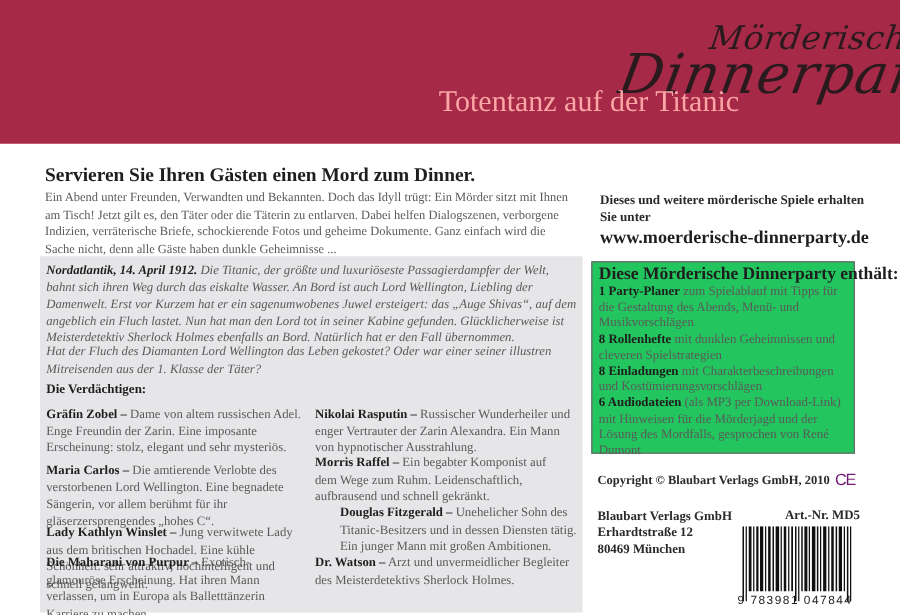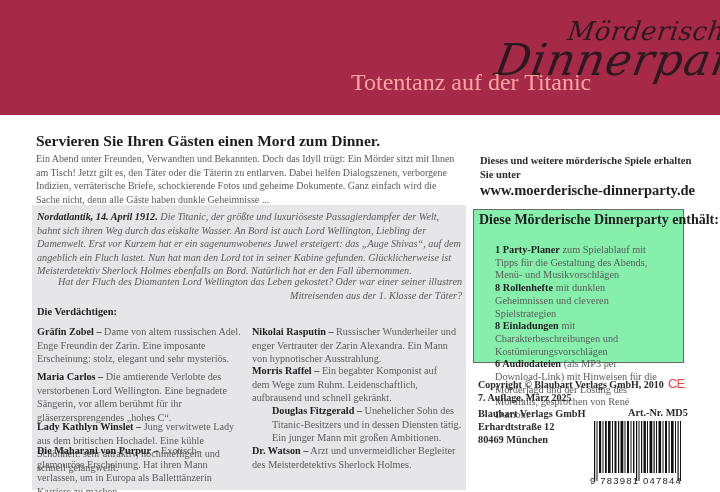--- a/index.html
+++ b/index.html
@@ -14,33 +14,33 @@
 
   .intro-title { position:absolute; left:36px; top:132px; font-size:15.5px; font-weight:bold; color:#1e1e1e; }
   .intro-text { position:absolute; left:36px; top:152px; width:420px; font-size:10px; line-height:13.6px; color:#5a5a5a; margin:0; }
 
   .promo { position:absolute; left:480px; top:154px; font-size:10.5px; font-weight:bold; color:#2a2a2a; line-height:13.5px; width:220px; }
   .promo-url { position:absolute; left:480px; top:182px; font-size:14.5px; font-weight:bold; color:#1e1e1e; }
 
   .panel { position:absolute; left:32px; top:205px; width:434px; height:285px; background:#e6e6e8; }
   .story { position:absolute; left:37px; top:210px; width:425px; font-size:10.2px; line-height:13.6px; font-style:italic; color:#5a5a5a; margin:0; }
   .story b { font-style:italic; color:#1e1e1e; }
-  .question { position:absolute; left:37px; top:275px; width:425px; font-size:10.2px; line-height:13.6px; font-style:italic; color:#5a5a5a; margin:0;text-align:right; }
+  .question { position:absolute; left:37px; top:275px; width:425px; font-size:10.2px; line-height:13.6px; font-style:italic; color:#5a5a5a; margin:0; }
   .suspects-head { position:absolute; left:37px; top:306px; font-size:10.4px; color:#1e1e1e; font-weight:bold; }
   .suspect { position:absolute; width:205px; font-size:10.2px; line-height:13.6px; color:#5a5a5a; margin:0; }
   .suspect b { color:#1e1e1e; }
 
-  .contents-box { position:absolute; left:473px; top:209px; width:211px; height:154px; border:1.5px solid #6a6a6a; box-sizing:border-box; padding:2px 5px; background:#86efac; }
+  .contents-box { position:absolute; left:473px; top:209px; width:211px; height:154px; border:1.5px solid #6a6a6a; box-sizing:border-box; padding:2px 5px; background:#22c55e; }
   .contents-title { font-size:14px; font-weight:bold; color:#1e1e1e; line-height:16px; white-space:nowrap; }
-  .contents-list { margin:16px; padding:0; list-style:none; }
+  .contents-list { margin:0; padding:0; list-style:none; }
   .contents-list li { font-size:10.3px; line-height:12.7px; color:#5a5a5a; }
   .contents-list li b { color:#1e1e1e; }
 
   .copyright { position:absolute; left:478px; top:378px; font-size:10px; font-weight:bold; color:#2a2a2a; line-height:13px; }
-  .ce-mark { position:absolute; left:668px; top:376px; font-size:13px; color:#ef4444; font-family:"Liberation Sans",sans-serif; letter-spacing:-1px; }
+  .ce-mark { position:absolute; left:668px; top:376px; font-size:13px; color:#701a75; font-family:"Liberation Sans",sans-serif; letter-spacing:-1px; }
   .publisher { position:absolute; left:478px; top:407px; font-size:10.3px; font-weight:bold; color:#2a2a2a; line-height:13px; }
   .artnr { position:absolute; left:628px; top:407px; font-size:10.3px; font-weight:bold; color:#2a2a2a; }
   .barcode { position:absolute; left:590px; top:421px; width:96px; height:62px; }
   .barcode-digits { position:absolute; left:590px; top:475px; width:100px; font-family:"Liberation Sans",sans-serif; font-size:9.5px; color:#1e1e1e; letter-spacing:1.2px; background:transparent; }
 </style>
 </head>
 <body>
 
 <div class="banner">
   <div class="brand-small">Mörderische</div>
@@ -75,21 +75,20 @@
   <ul class="contents-list">
     <li><b>1 Party-Planer</b><span> zum Spielablauf mit Tipps für die Gestaltung des Abends, Menü- und Musikvorschlägen</span></li>
     <li><b>8 Rollenhefte</b><span> mit dunklen Geheimnissen und cleveren Spielstrategien</span></li>
     <li><b>8 Einladungen</b><span> mit Charakterbeschreibungen und Kostümierungsvorschlägen</span></li>
     <li><b>6 Audiodateien</b><span> (als MP3 per Download-Link) mit Hinweisen für die Mörderjagd und der Lösung des Mordfalls, gesprochen von René Dumont</span></li>
   </ul>
 </div>
 
 <div class="copyright">
   <div>Copyright © Blaubart Verlags GmbH, 2010</div>
-  <div>7. Auflage, März 2025</div>
 </div>
 <div class="ce-mark">CE</div>
 
 <div class="publisher">
   <div>Blaubart Verlags GmbH</div>
   <div>Erhardtstraße 12</div>
   <div>80469 München</div>
 </div>
 <div class="artnr">Art.-Nr. MD5</div>
 

